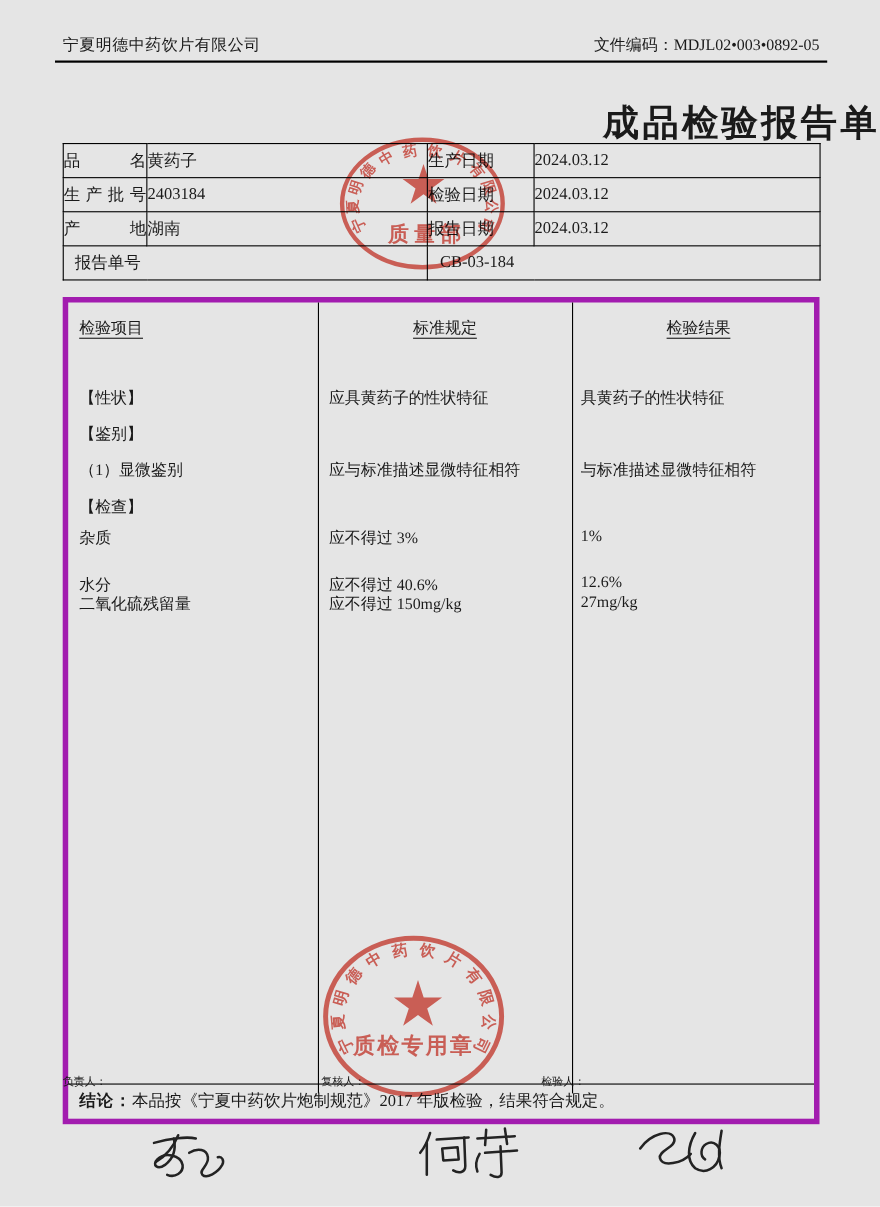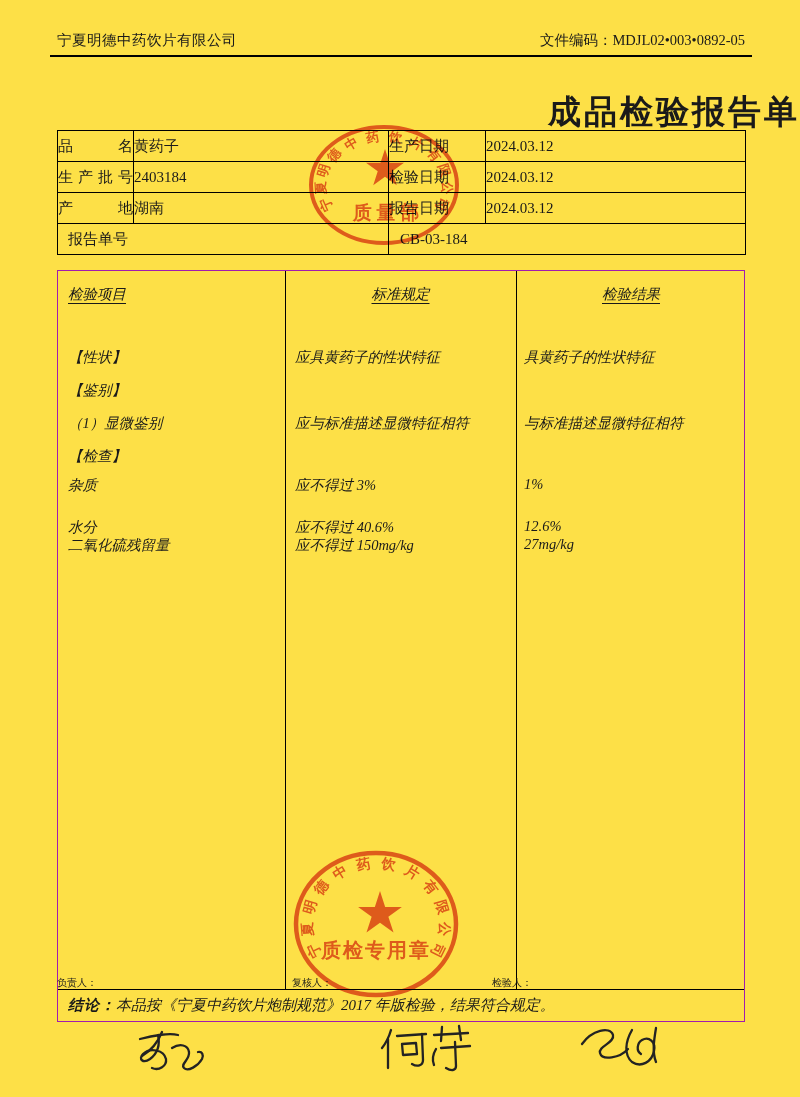--- a/index.html
+++ b/index.html
@@ -1,16 +1,16 @@
 <!DOCTYPE html>
 <html><head>
 <meta charset="utf-8">
 <style>
   html,body{margin:0;padding:0;background:#fff;}
-  .page{position:relative;width:800px;height:1097px;background:#fde047;overflow:hidden;
+  .page{position:relative;width:800px;height:1097px;background:#e5e5e5;overflow:hidden;
         font-family:"Liberation Serif","DejaVu Serif",serif;color:#1a1a1a;}
   .abs{position:absolute;}
 
   
   .hdr-company{left:57px;top:31px;font-size:14.5px;letter-spacing:.5px;}
   .hdr-code{right:55px;top:31px;font-size:14.5px;}
   .hdr-rule{left:50px;right:48px;top:55px;height:2px;background:#000;}
 
   
   .title{left:0;top:90px;width:100%;text-align:right;font-size:33px;font-weight:bold;
@@ -20,21 +20,21 @@
   table.info{position:absolute;left:57px;top:130px;width:688px;border-collapse:collapse;
              table-layout:fixed;font-size:15px;}
   table.info td{border:1px solid #000;height:30px;padding:0;vertical-align:middle;
                 overflow:hidden;white-space:nowrap;}
   td.jlabel{padding:0 12px 0 10px;text-align:justify;text-align-last:justify;}
   td.val{padding-left:12px;}
   td.rlabel{padding-left:6px;}
   td.rval{padding-left:7px;}
 
   
-  .insp{left:57px;top:270px;width:688px;height:752px;border:1px solid #a21caf;box-sizing:border-box;font-style:italic;}
+  .insp{left:57px;top:270px;width:688px;height:752px;border:5px solid #a21caf;box-sizing:border-box;}
   .vline{position:absolute;top:0;width:1px;height:719px;background:#000;}
   .vline.v1{left:227px;} .vline.v2{left:458px;}
   .icols{position:absolute;left:0;width:100%;display:grid;grid-template-columns:227px 231px 230px;
          font-size:14.5px;white-space:nowrap;}
   .icols .c1{padding-left:10px;} .icols .c2{padding-left:10px;} .icols .c3{padding-left:8px;}
   .ihead{top:14px;}
   .ihead .c2,.ihead .c3{padding-left:0;text-align:center;}
   .ihead span{text-decoration:underline;text-underline-offset:4px;}
   .r0{top:77px;} .r1{top:110px;} .r2{top:143px;} .r3{top:176px;}
   .r4{top:205px;} .r5{top:218px;margin-top:29px;} .r6{top:265px;}

